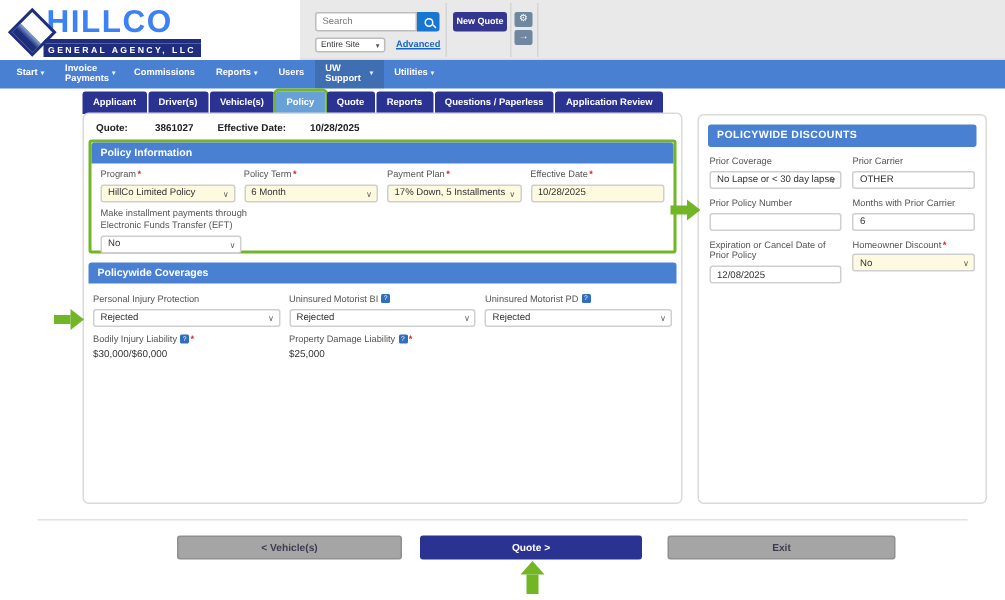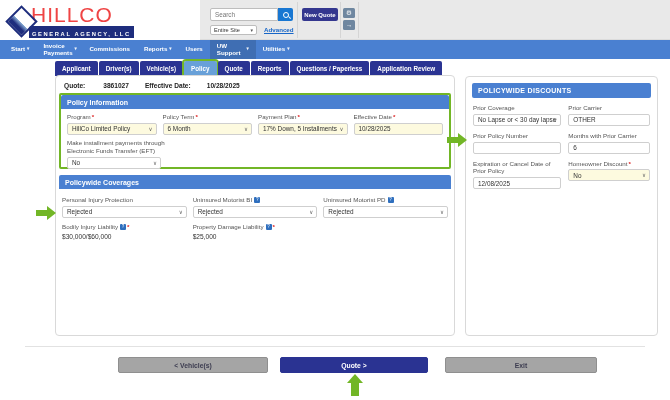--- a/index.html
+++ b/index.html
@@ -7,21 +7,21 @@
   .page { position:relative; width:670px; height:400px; background:#fff; }
 
   
   .topbar { position:absolute; top:0; left:0; width:670px; height:40px; background:#fff; }
   .util-panel { position:absolute; top:0; left:200px; width:470px; height:40px; background:#e9e9e9; border-bottom:1px solid #dcdcdc; }
   .vsep { position:absolute; top:2px; height:36px; width:1px; background:#d5d5d5; }
 
   .logo { position:absolute; top:4px; left:8px; display:flex; align-items:flex-start; }
   .logo-diamond { width:23px; height:23px; border:2px solid #1e2d7d; background:linear-gradient(180deg,#ffffff 55%,#8fb3d9 55%,#1e2d7d 80%); transform:rotate(45deg); margin:6px 2px 0 2px; }
   .logo-textcol { margin-left:-6px; }
-  .logo-title { font-size:21px; font-weight:normal; letter-spacing:1px; color:#ef4444; line-height:22px; border-bottom:3px solid #1e2d7d; padding:0 2px; }
+  .logo-title { font-size:21px; font-weight:bold; letter-spacing:1px; color:#3b82f6; line-height:22px; border-bottom:3px solid #1e2d7d; padding:0 2px; }
   .logo-banner { background:#1e2d7d; color:#fff; font-size:5.8px; font-weight:bold; letter-spacing:1.6px; text-align:center; padding:1.5px 3px; }
 
   .search-input { position:absolute; top:8px; left:10px; width:68px; height:13px; border:1px solid #bdbdbd; background:#fff; font-size:6.3px; padding:0 4px; color:#333; border-radius:2px 0 0 2px; }
   .search-btn { position:absolute; top:8px; left:78px; width:15px; height:13px; background:#1877d2; border:none; border-radius:0 2px 2px 0; cursor:pointer; }
   .mag { position:relative; display:block; width:6px; height:6px; border:1.3px solid #fff; border-radius:50%; margin:1px auto 0; }
   .mag::after { content:""; position:absolute; width:3px; height:1.3px; background:#fff; transform:rotate(45deg); right:-3px; bottom:-1px; }
   .scope-select { position:absolute; top:25px; left:10px; width:47px; height:10px; border:1px solid #bdbdbd; background:#fff; font-size:5.6px; color:#333; display:flex; align-items:center; justify-content:space-between; padding:0 3px; border-radius:2px; }
   .scope-caret { font-size:5px; color:#555; }
   .advanced-link { position:absolute; top:26px; left:64px; font-size:6.2px; font-weight:bold; color:#1766c8; text-decoration:underline; }
 

